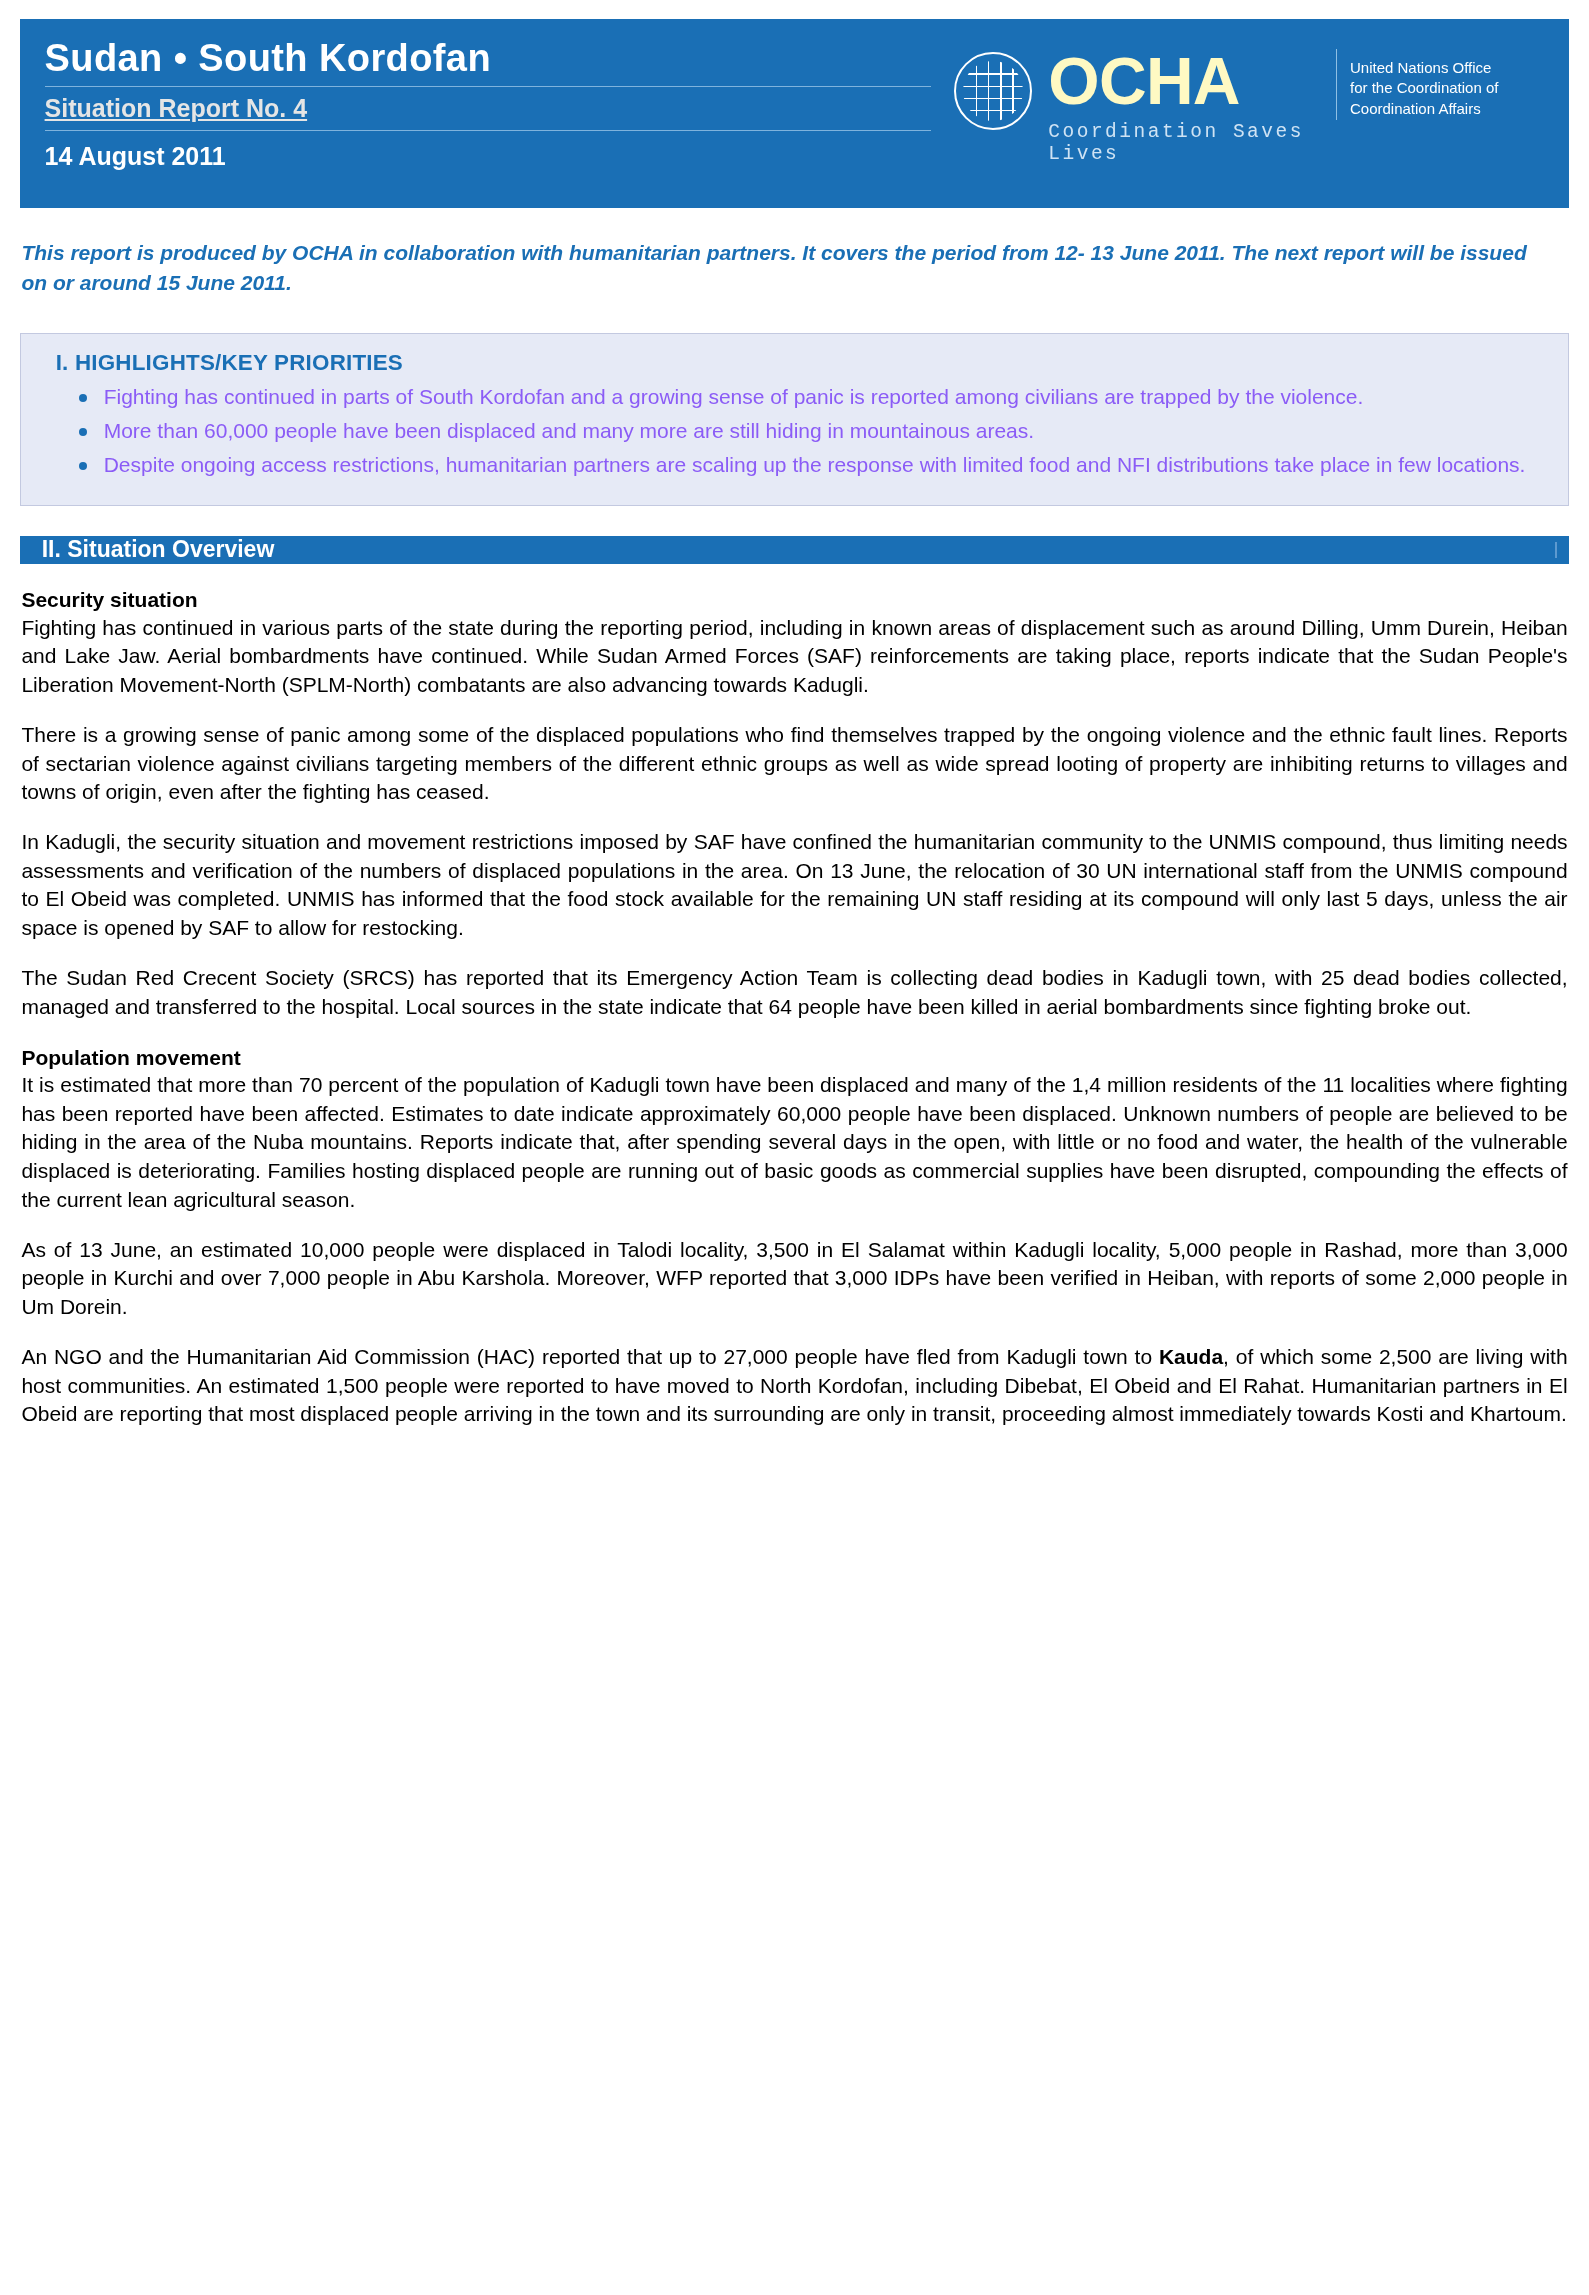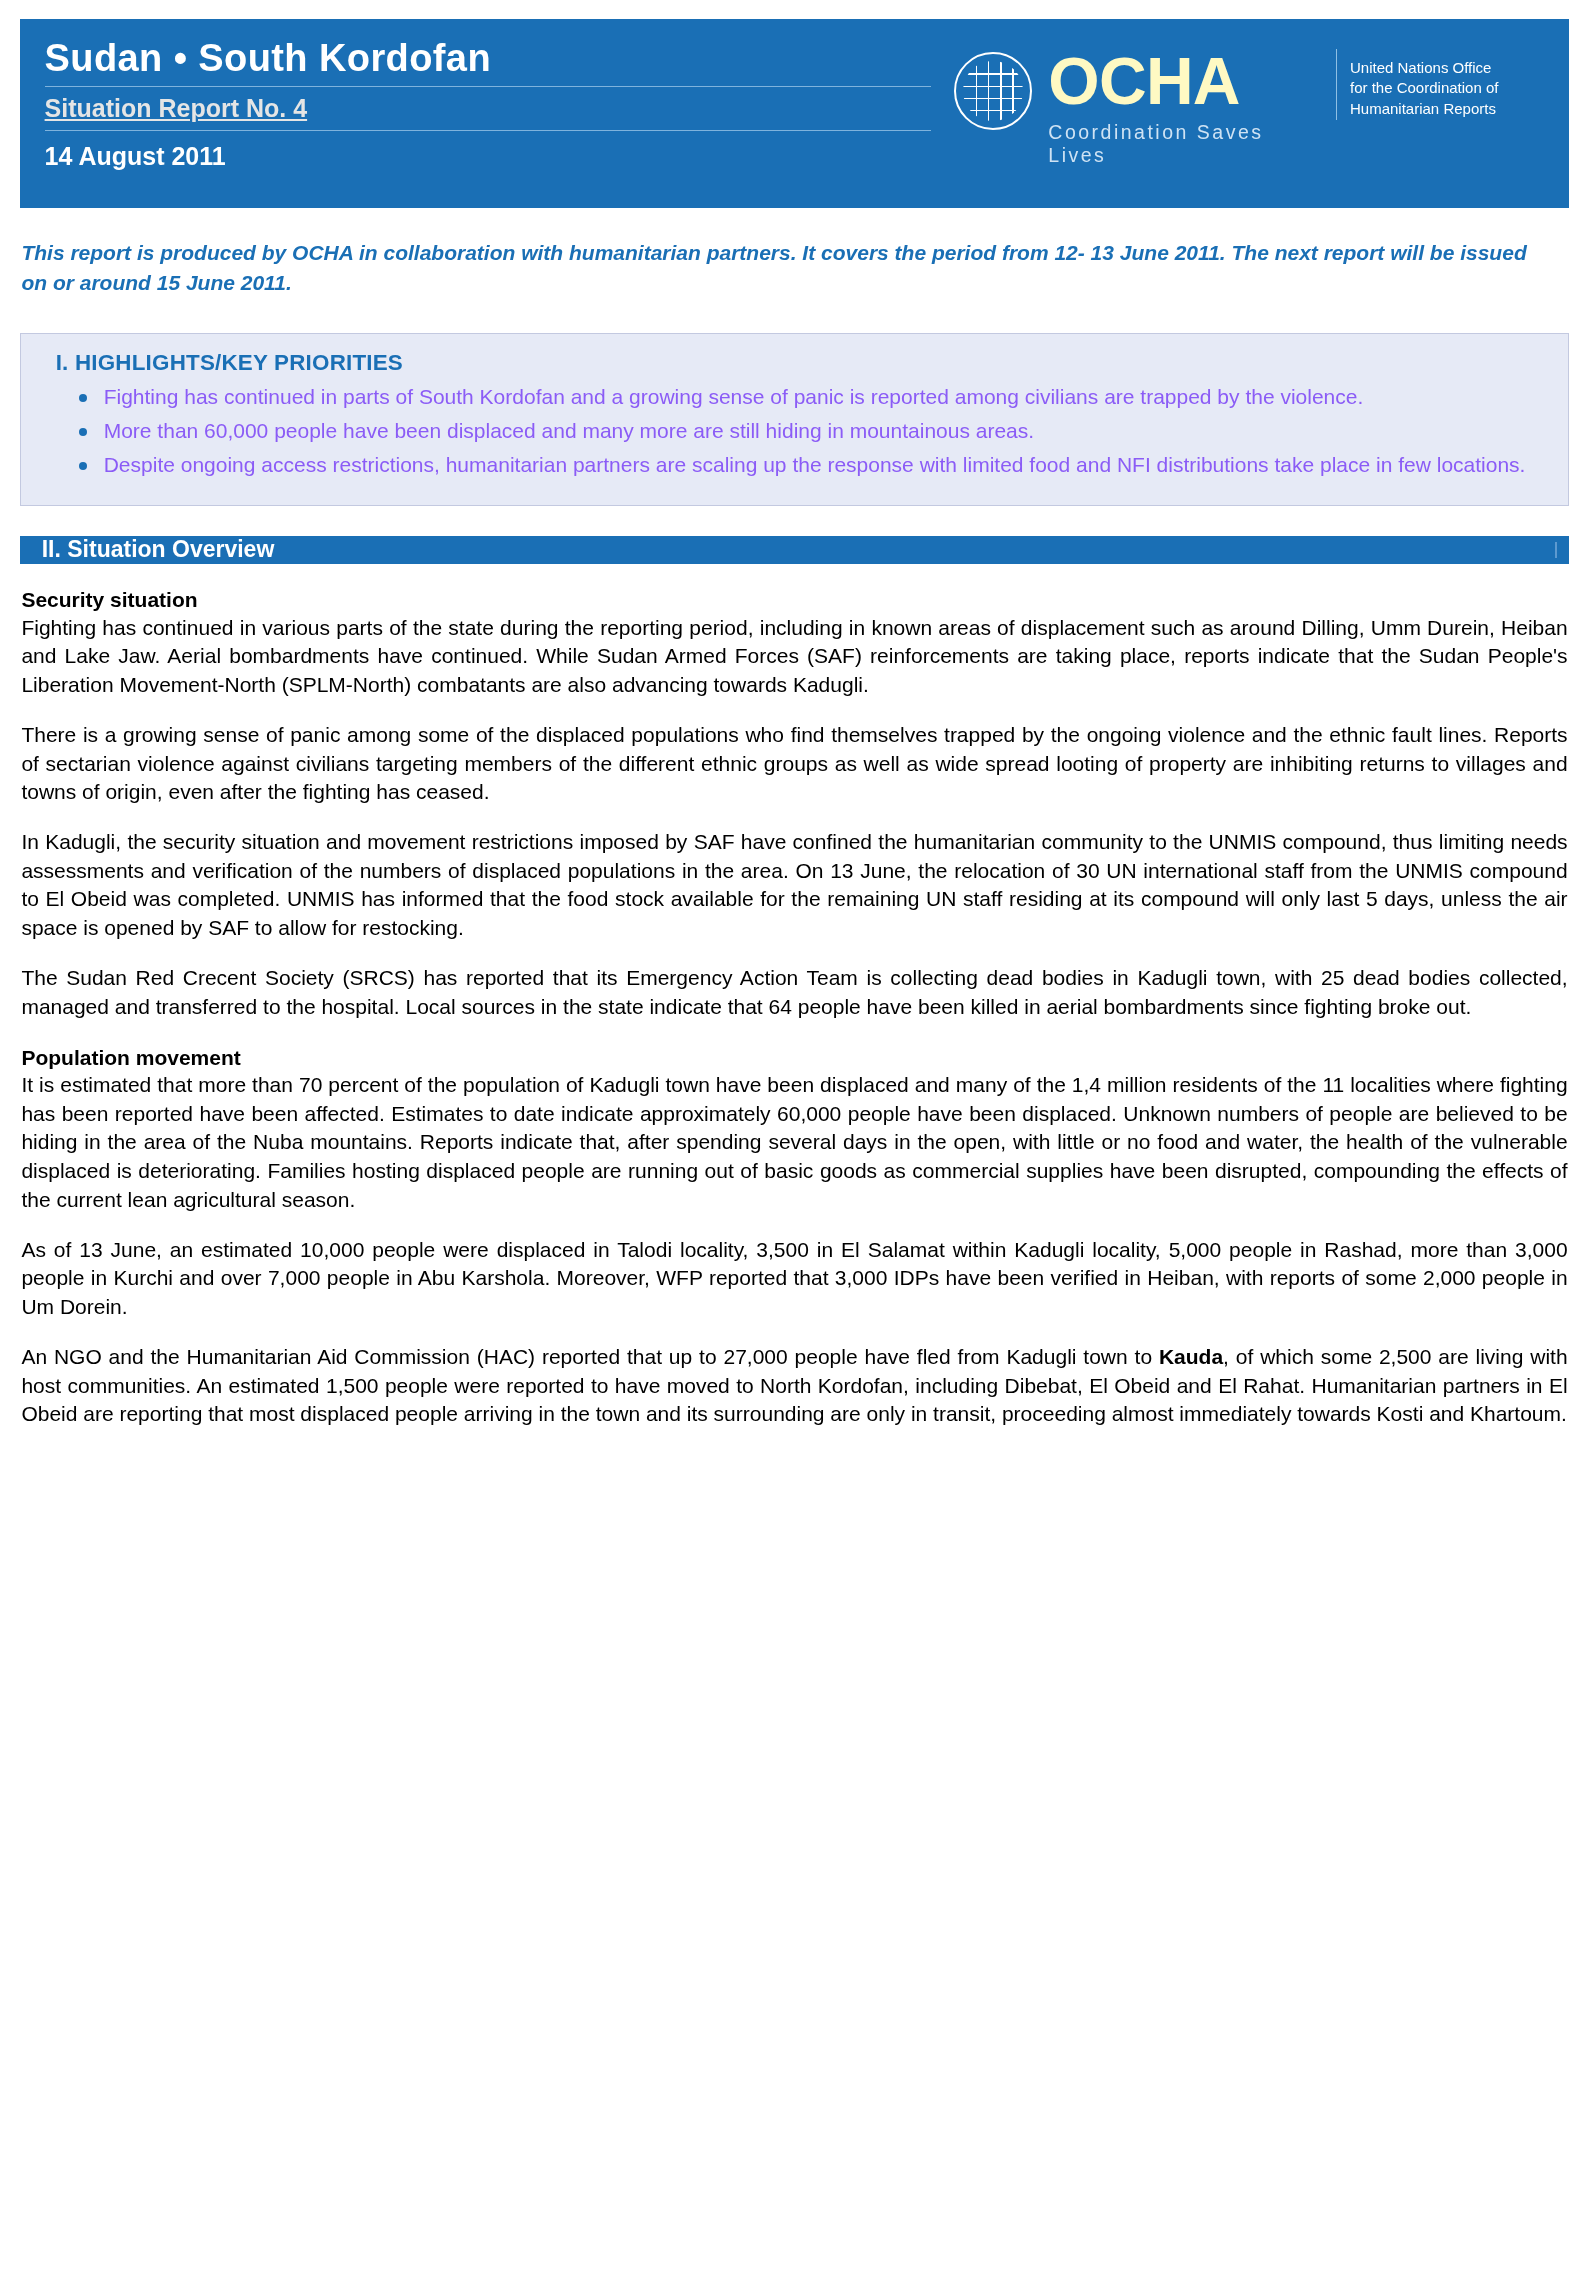--- a/index.html
+++ b/index.html
@@ -103,20 +103,21 @@
     font-weight: bold;
     color: #fef9c3;
     line-height: 0.98;
     letter-spacing: -0.7px;
   }
   .ocha-tag {
     font-size: 19.5px;
     color: #cfe3f4;
     letter-spacing: 2.5px;
     padding-top: 7.2px;
+    font-family: Liberation Mono, monospace;
   }
   .ocha-right-text {
     flex: 0 0 217px;
     color: #ffffff;
     font-size: 15px;
     line-height: 1.38;
     padding-top: 8.7px;
     border-left: 1.4px solid #8fc0e4;
     padding-left: 13px;
   }
@@ -243,21 +244,21 @@
         </div>
 
         <div class="ocha-text-wrap">
           <div class="ocha-word">OCHA</div>
           <div class="ocha-tag">Coordination Saves Lives</div>
         </div>
 
         <div class="ocha-right-text">
           <div>United Nations Office</div>
           <div>for the Coordination of</div>
-          <div>Humanitarian  Reports</div>
+          <div>Coordination  Affairs</div>
         </div>
 
       </div>
     </div>
   </div>
 
   <p class="intro">This report is produced by OCHA in collaboration with humanitarian partners. It covers the period from 12- 13 June 2011. The next report will be issued on or around 15 June 2011.</p>
 
   <div class="highlights">
     <h2>I. HIGHLIGHTS/KEY PRIORITIES</h2>

